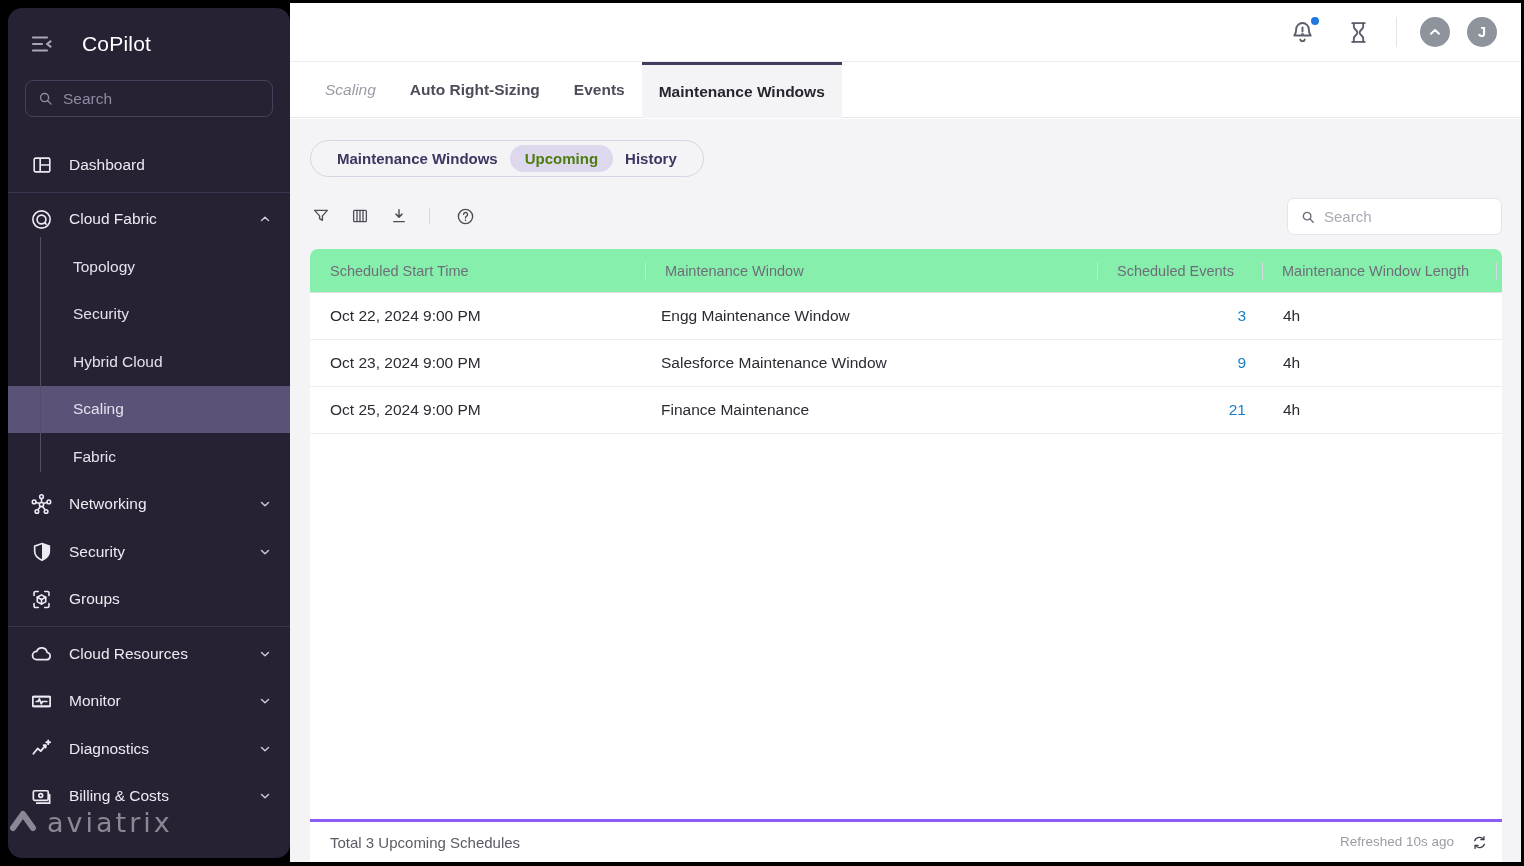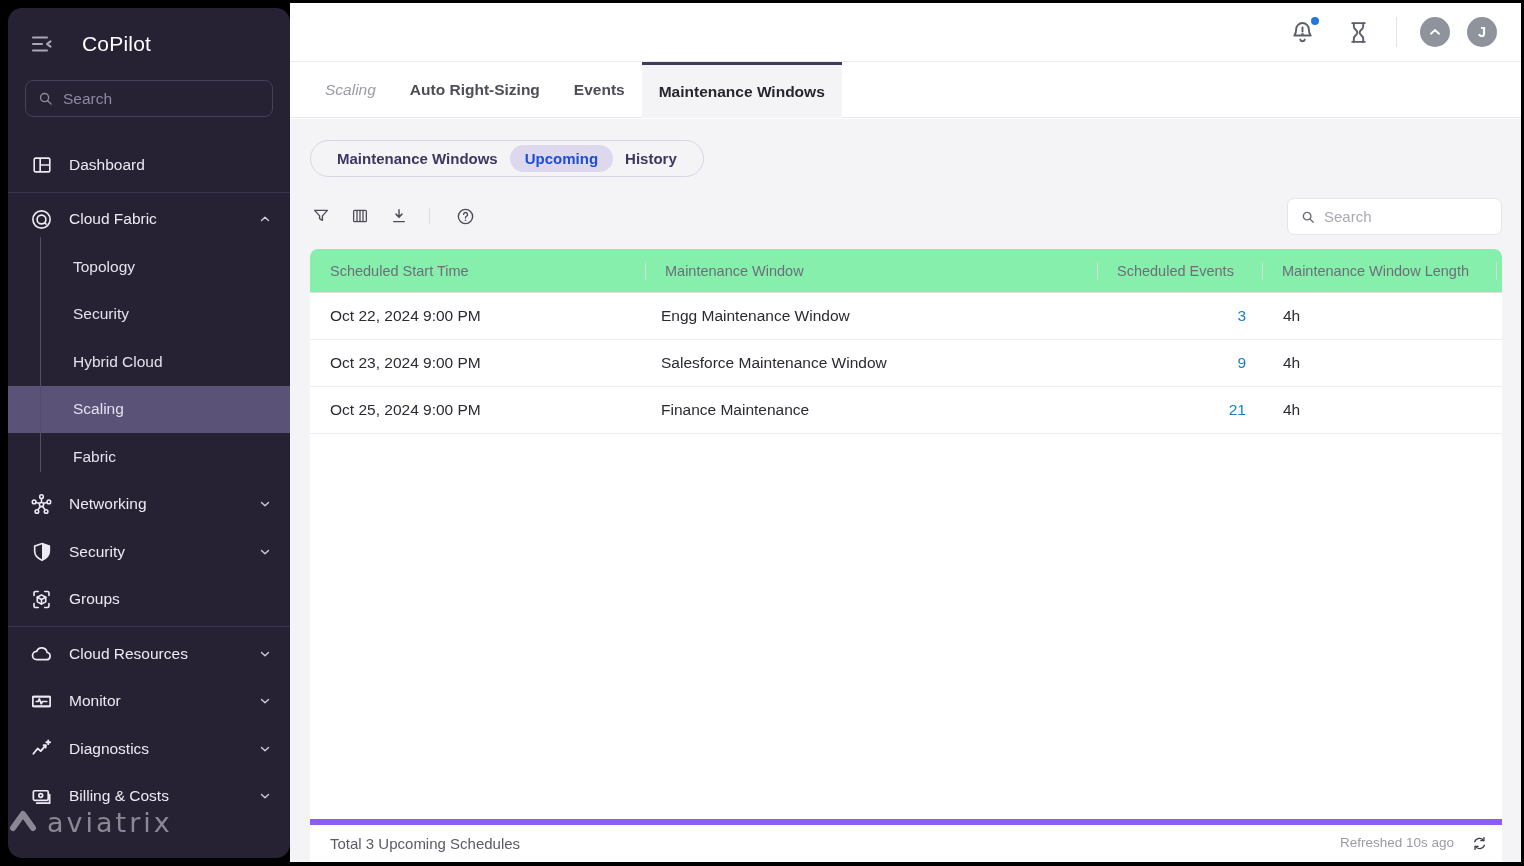--- a/index.html
+++ b/index.html
@@ -88,21 +88,21 @@
   }
 
   .content { position:absolute; top:116px; left:0; right:0; bottom:0; background:#f4f4f6; }
 
   .subnav {
     position:absolute; left:20px; top:21px; height:37px;
     border:1px solid #d7d5e4; border-radius:19px; display:inline-flex; align-items:center;
     padding:0 14px; font-size:15px; font-weight:600; color:#3d3660;
   }
   .seg { padding:0 12px; cursor:pointer; white-space:nowrap; }
-  .seg-selected { background:#ddd8ee; border-radius:15px; padding:5px 15px; color:#1d4ed8; }
+  .seg-selected { background:#ddd8ee; border-radius:15px; padding:5px 15px; color:#4d7c0f; }
 
   .toolbar { position:absolute; left:22px; top:83px; height:28px; display:flex; align-items:center; color:#4c4c57; }
   .tool { display:flex; cursor:pointer; margin-right:21px; }
   .tool svg { width:18px; height:18px; }
   .tool-divider { width:1px; height:16px; background:#d9d9e1; margin:0 13px 0 0; }
   .help { margin-left:13px; }
   .help svg { width:19px; height:19px; }
 
   .search-box {
     position:absolute; right:19px; top:79px; width:215px; height:37px;
@@ -140,21 +140,21 @@
     background:#fff;
   }
   .td1 { padding-left:20px; }
   .td2 { padding-left:16px; }
   .td3 { text-align:right; padding-right:16px; }
   .td4 { padding-left:21px; }
   .events-link { color:#187fc6; text-decoration:none; cursor:pointer; }
 
   .tfooter {
     position:absolute; left:20px; right:19px; top:700px; height:43px;
-    background:#fff; border-top:6px solid #8b5cf6;
+    background:#fff; border-top:3px solid #8b5cf6;
     display:flex; align-items:center; justify-content:space-between;
     padding:0 14px 0 20px;
   }
   .tf-total { font-size:15px; color:#5b5b66; }
   .tf-right { display:flex; align-items:flex-start; gap:17px; }
   .tf-refreshed { font-size:13.5px; color:#9b9ba6; }
   .tf-refresh-icon { color:#3f3f4a; display:flex; cursor:pointer; }
 </style>
 </head>
 <body>

